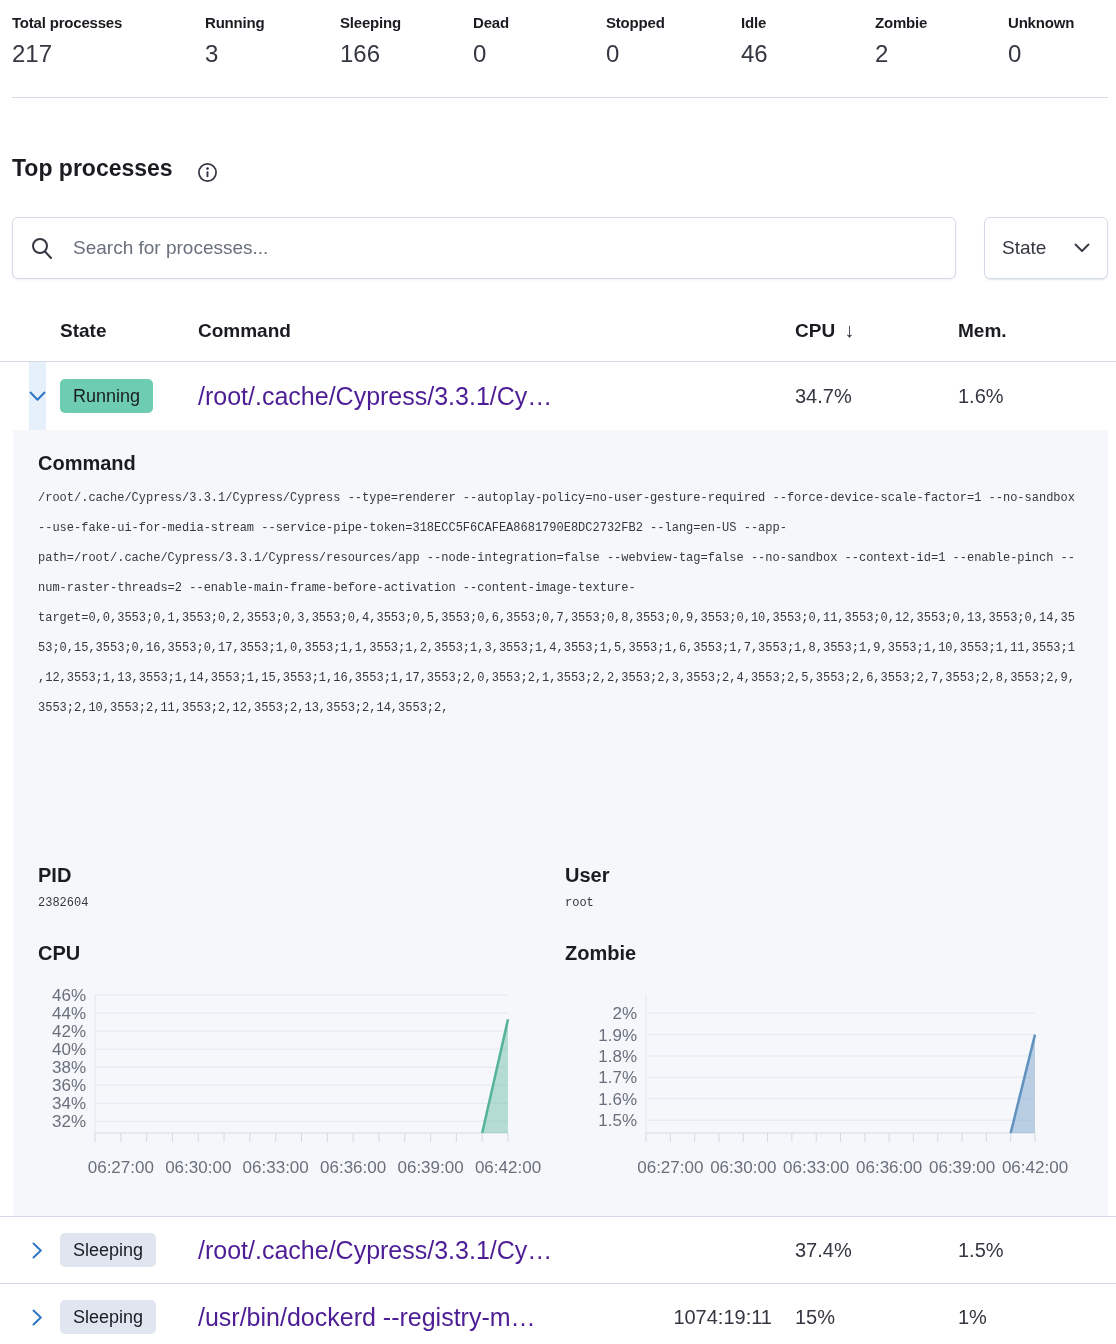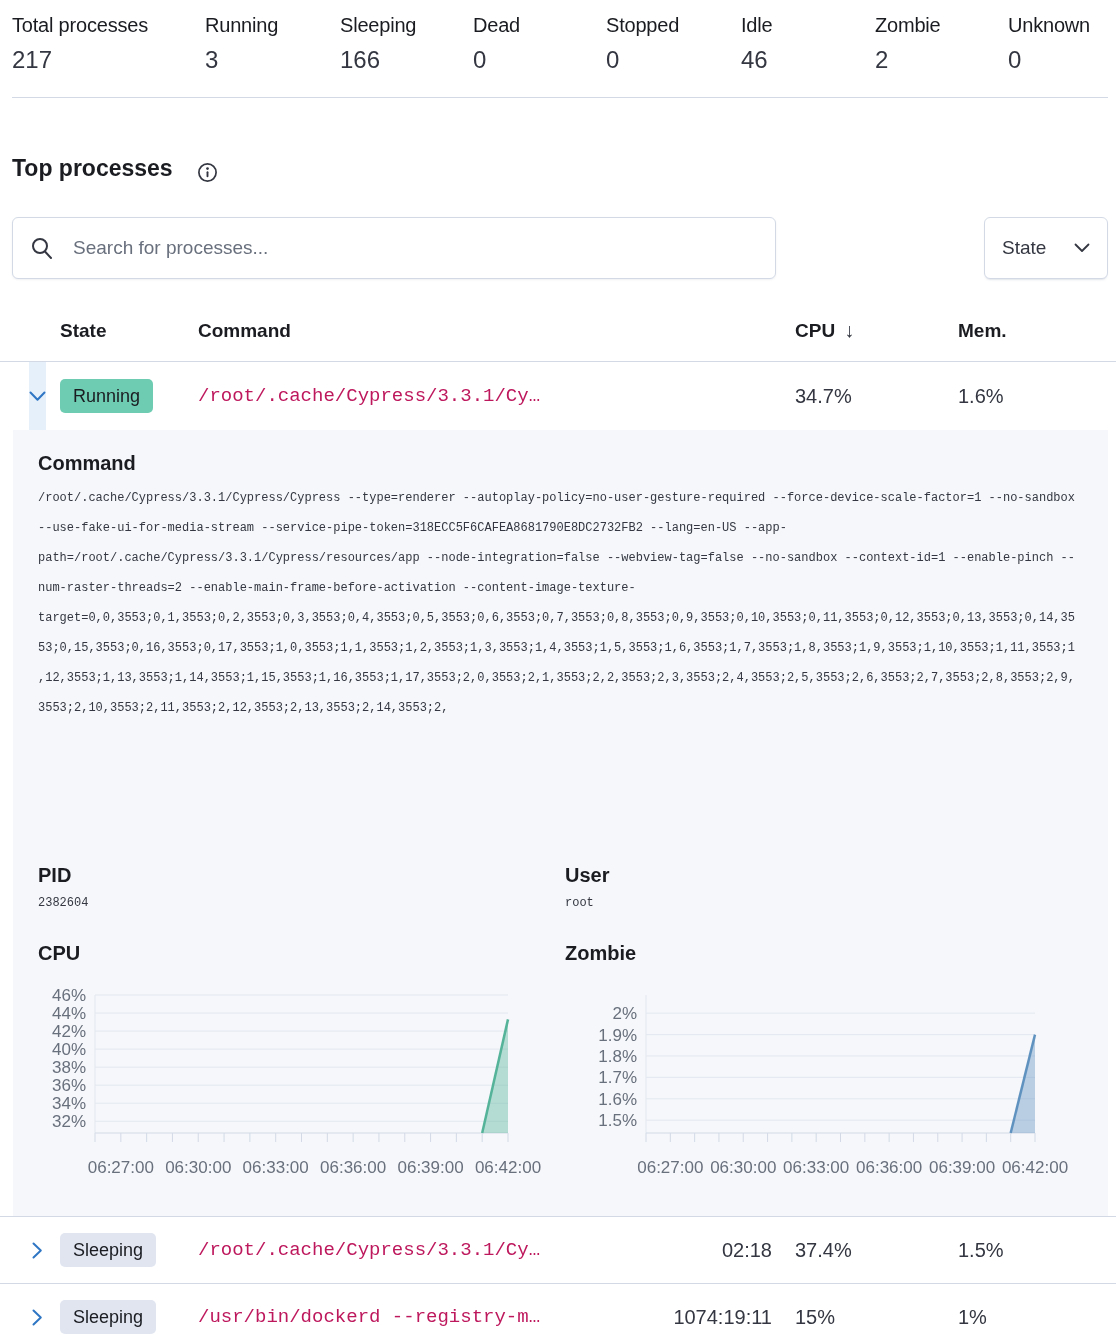--- a/index.html
+++ b/index.html
@@ -7,51 +7,51 @@
   .screen {
     position:relative; width:1116px; height:1344px; overflow:hidden;
     background:#fff; font-family:"Liberation Sans","DejaVu Sans",sans-serif;
     color:#343741;
   }
   .divider { position:absolute; left:12px; width:1096px; height:1px; background:#D3DAE6; }
   .full-divider { position:absolute; left:0; width:1116px; height:1px; background:#D3DAE6; }
 
   
   .sum-item { position:absolute; top:14px; }
-  .sum-label { font-size:20px; font-weight:normal; color:#1A1C21; letter-spacing:-0.2px; }
+  .sum-label { font-size:15px; font-weight:bold; color:#1A1C21; letter-spacing:-0.2px; }
   .sum-value { font-size:24px; color:#343741; margin-top:9px; }
 
   
   .section-title { position:absolute; left:12px; top:155px; font-size:23px; font-weight:bold; color:#1A1C21; }
   .info-icon { position:absolute; left:197px; top:162px; width:21px; height:21px; }
 
   
   .search-box {
-    position:absolute; left:12px; top:217px; width:764px; height:62px;
+    position:absolute; left:12px; top:217px; width:944px; height:62px;
     border:1px solid #D3DAE6; border-radius:6px; background:#fff;
     font-family:inherit; font-size:19px; color:#343741; padding:0 16px 0 60px;
     box-shadow:0 1px 2px rgba(152,162,179,0.15);
   }
   .search-box::placeholder { color:#69707D; }
   .search-icon { position:absolute; left:30px; top:236px; width:24px; height:24px; pointer-events:none; }
   .state-btn {
     position:absolute; left:984px; top:217px; width:124px; height:62px;
     border:1px solid #D3DAE6; border-radius:6px; background:#fff;
     display:flex; align-items:center; justify-content:space-between; padding:0 17px;
     font-size:19px; color:#343741; cursor:pointer;
     box-shadow:0 2px 2px -1px rgba(152,162,179,0.3);
   }
 
   
   .thead { position:absolute; left:0; top:300px; width:1116px; height:61px; }
   .prow  { position:absolute; left:0; width:1116px; background:#fff; }
   .cell { position:absolute; top:0; height:100%; display:flex; align-items:center; }
   .c-exp     { left:20px;  width:34px; justify-content:center; cursor:pointer; }
   .c-state   { left:60px; }
-  .c-command { left:198px; font-family:Liberation Mono, monospace; font-size:19px; color:#be185d; }
+  .c-command { left:198px; font-family:Liberation Sans, sans-serif; font-size:25px; color:#4c1d95; }
   .c-time    { left:640px; width:132px; justify-content:flex-end; font-size:20px; }
   .c-cpu     { left:795px; font-size:20px; }
   .c-mem     { left:958px; font-size:20px; }
   .th { font-size:19px; font-weight:bold; color:#1A1C21; }
   .sort-arrow { font-weight:400; font-size:20px; margin-left:9px; color:#343741; }
   .badge {
     display:inline-block; padding:0 13px; height:34px; line-height:34px;
     border-radius:5px; font-size:18px; font-weight:500; color:#1A1C21; white-space:nowrap;
   }
   .badge-running  { background:#6DCCB1; }
@@ -258,21 +258,20 @@
   <div class="prow" style="top:1217px;height:66px">
     <div class="cell c-exp">
       <svg width="11" height="17" viewBox="0 0 11 17">
         <path d="M1.5 1.5 L8.8 8.5 L1.5 15.5" fill="none" stroke="#2F76C4" stroke-width="2" stroke-linecap="round" stroke-linejoin="round"></path>
       </svg>
     </div>
     <div class="cell c-state">
       <span class="badge badge-sleeping">Sleeping</span>
     </div>
     <div class="cell c-command">/root/.cache/Cypress/3.3.1/Cy…</div>
-    <div class="cell c-time">02:18</div>
     <div class="cell c-cpu">37.4%</div>
     <div class="cell c-mem">1.5%</div>
   </div>
   <div class="full-divider" style="top:1283px"></div>
 
   <div class="prow" style="top:1284px;height:66px">
     <div class="cell c-exp">
       <svg width="11" height="17" viewBox="0 0 11 17">
         <path d="M1.5 1.5 L8.8 8.5 L1.5 15.5" fill="none" stroke="#2F76C4" stroke-width="2" stroke-linecap="round" stroke-linejoin="round"></path>
       </svg>

